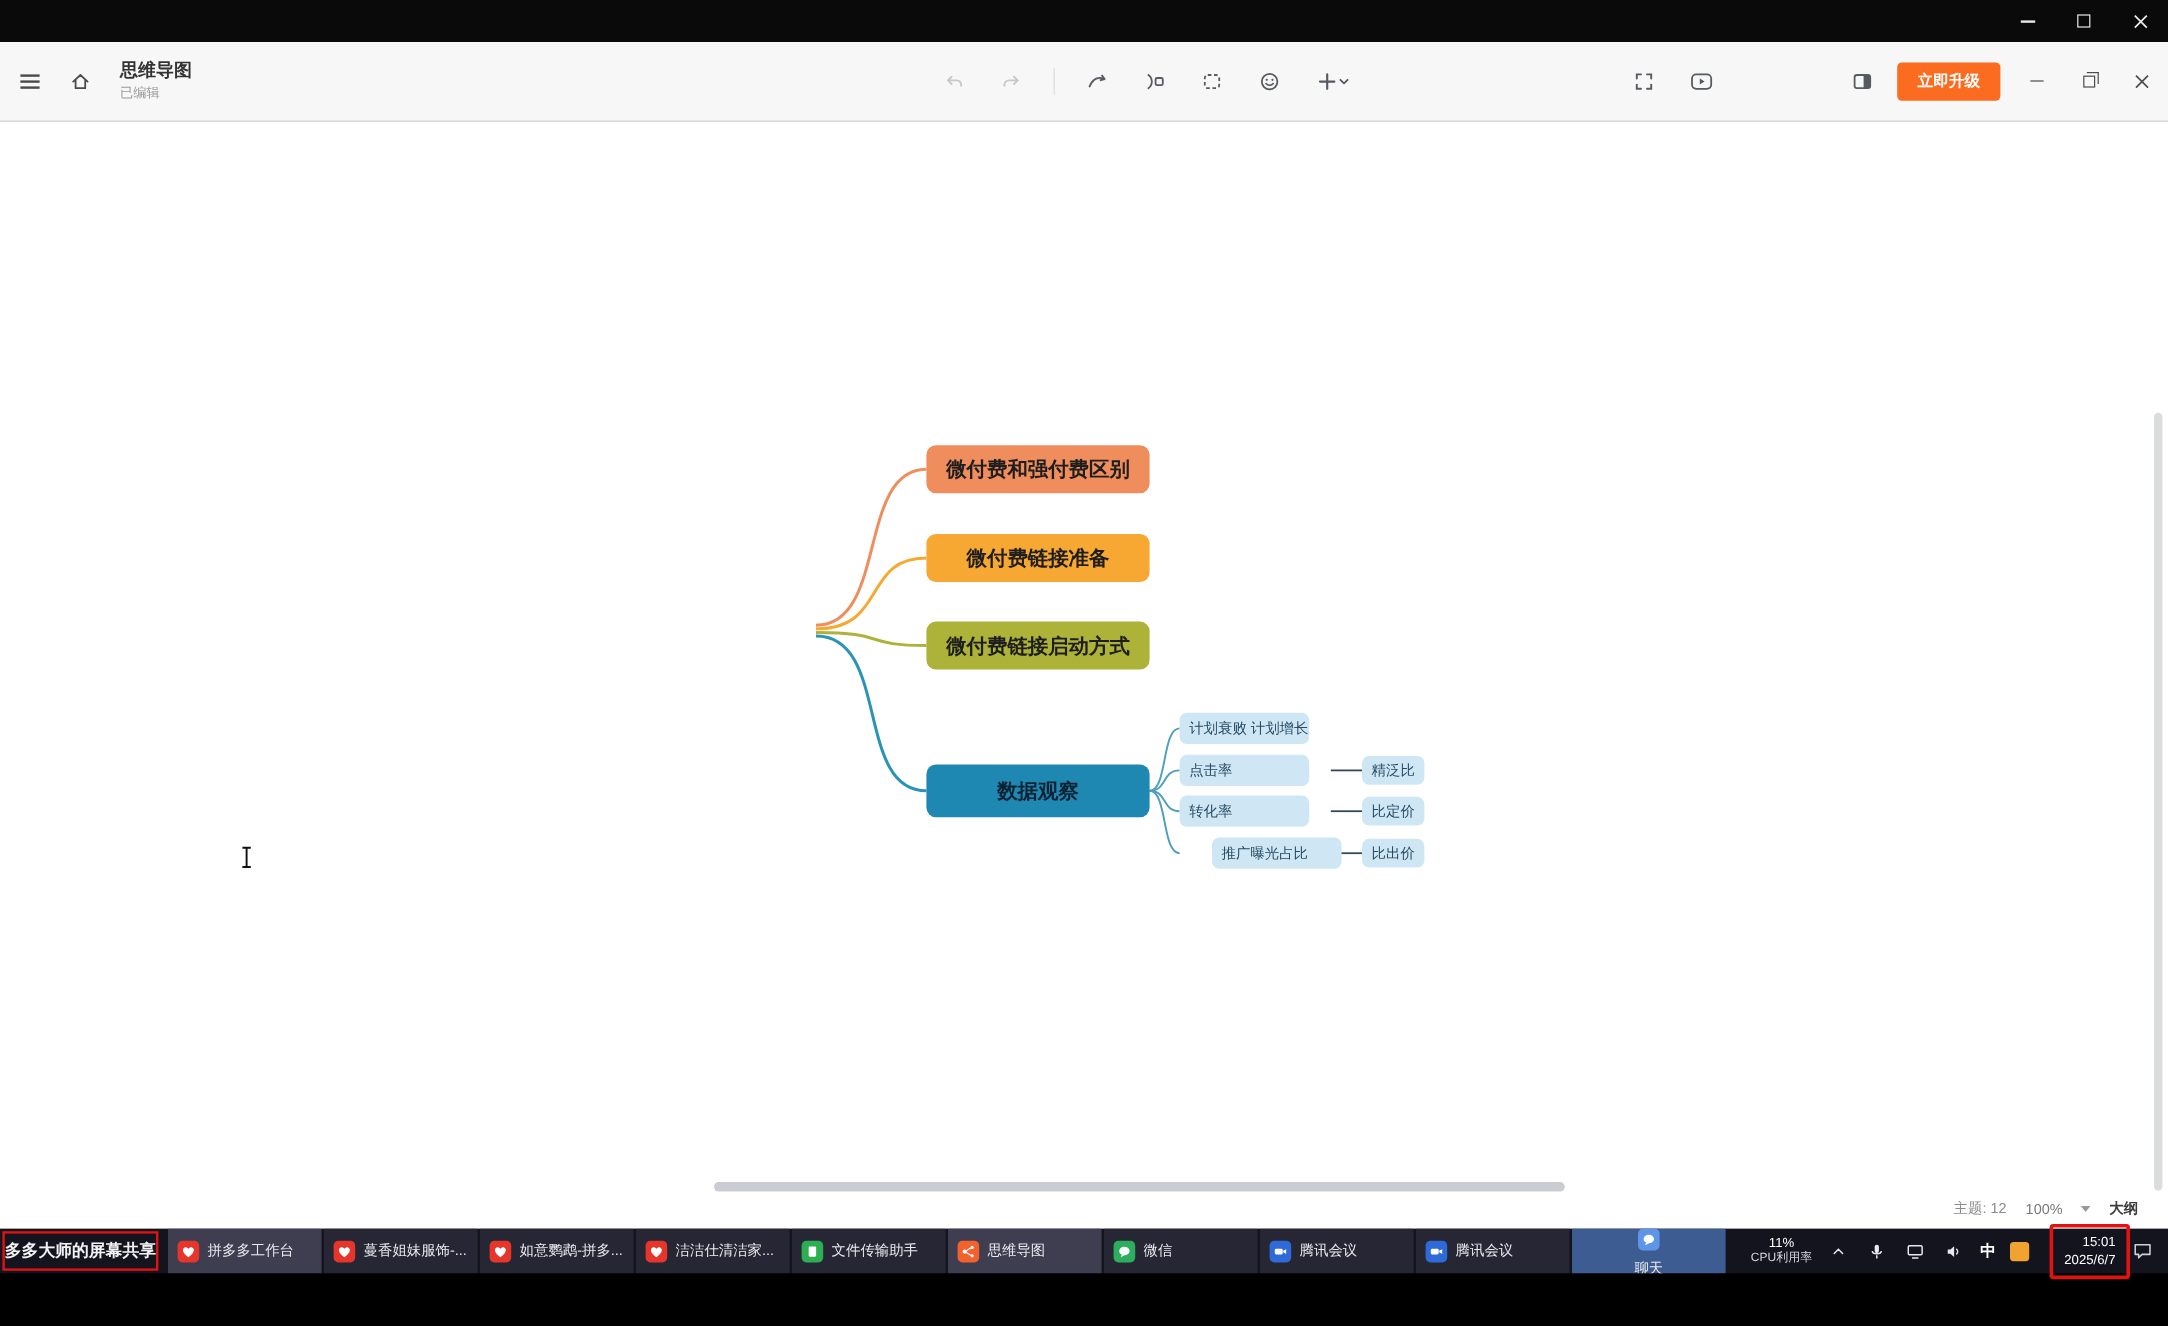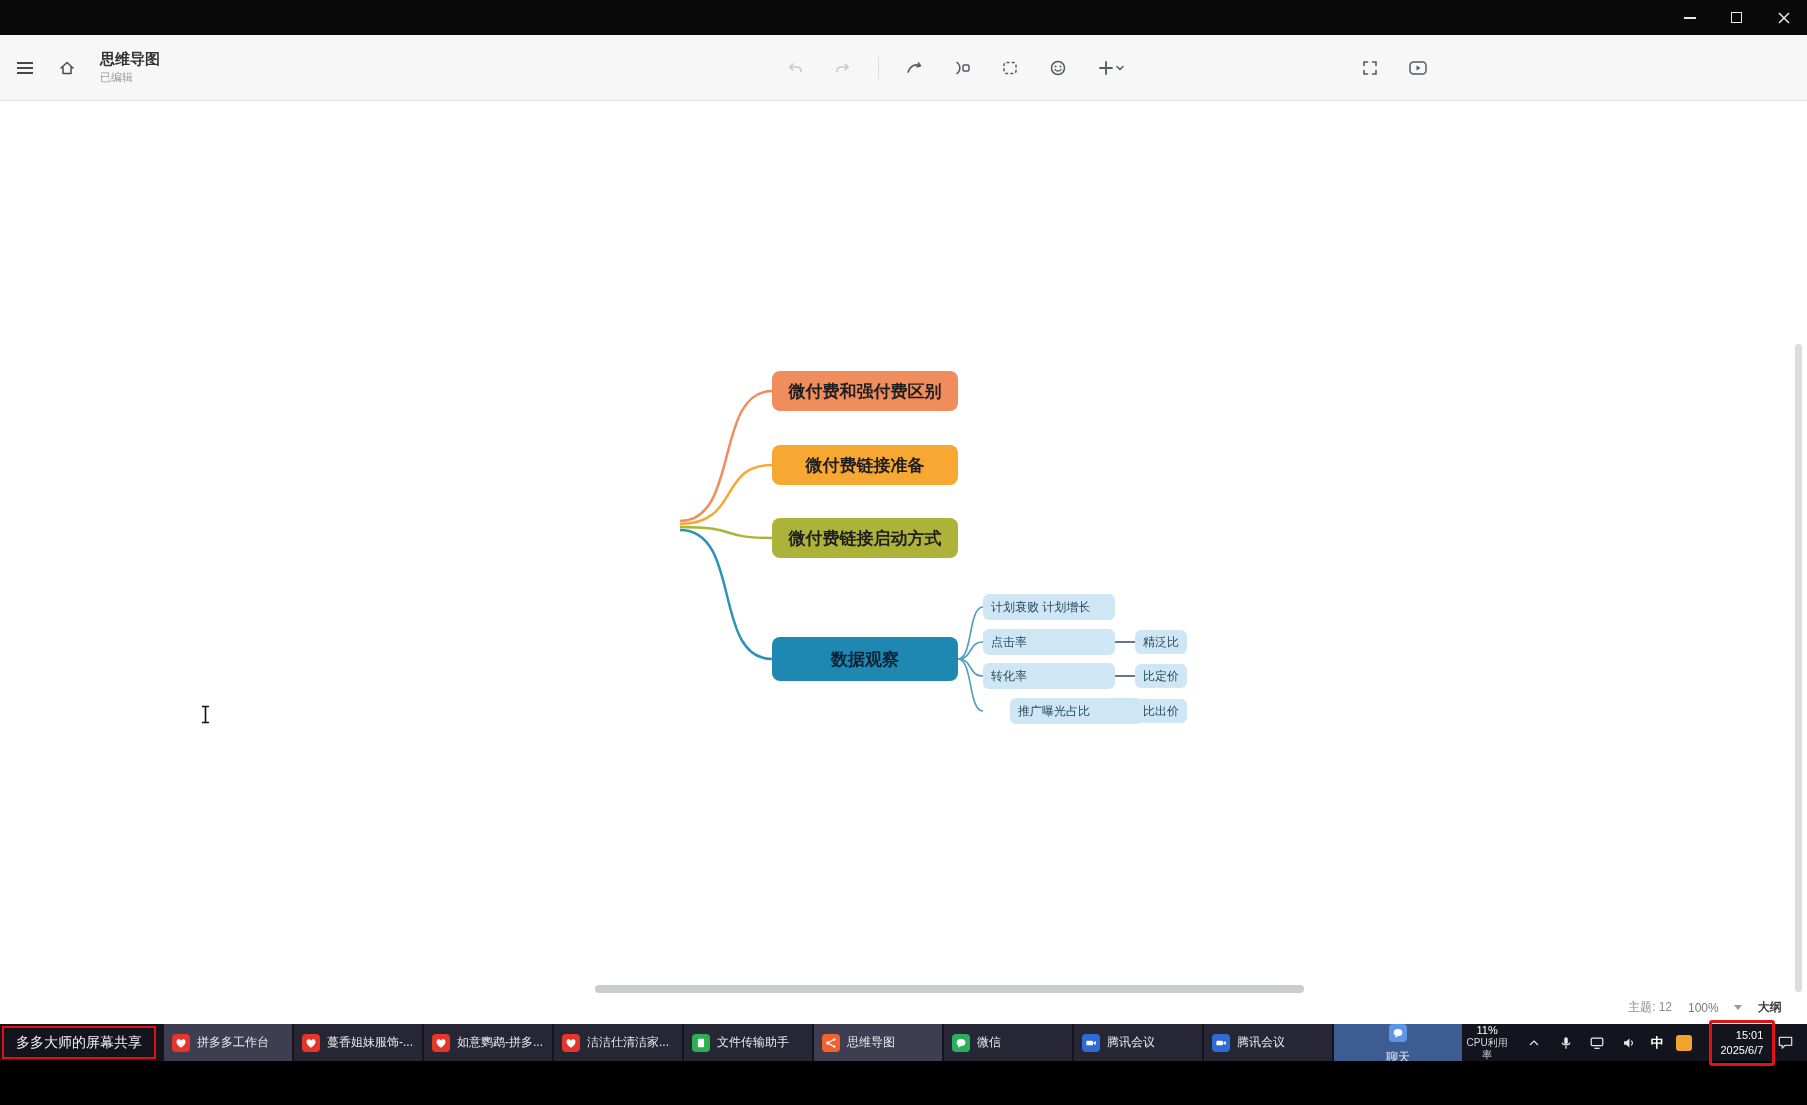--- a/index.html
+++ b/index.html
@@ -42,21 +42,21 @@
   .node { position:absolute; display:flex; align-items:center; justify-content:center; cursor:pointer; }
   .root-node { left:341px; top:353px; width:339px; height:141px; background:#2d3a64; color:#fff;
                font-size:28px; font-weight:700; line-height:1.27; text-align:center; border-radius:10px;
                padding:10px 18px; word-break:break-all; box-shadow:0 1px 3px rgba(0,0,0,.25); }
   .branch { left:772px; width:186px; height:40px; font-size:17px; font-weight:700; color:#1e1e1e;
             border-radius:8px; white-space:nowrap; }
   .b1 { top:270px; background:#f08d5d; }
   .b2 { top:344px; background:#f7a832; }
   .b3 { top:417px; background:#adb238; }
   .b4 { top:536px; height:44px; background:#1e88b2; color:#0d2233; }
-  .child { left:983px; width:132px; height:26px; background:#cfe7f5; color:#274b63; font-size:12px;
+  .child { left:983px; width:108px; height:26px; background:#cfe7f5; color:#274b63; font-size:12px;
            border-radius:6px; justify-content:flex-start; padding:0 8px; white-space:nowrap; }
   .c1 { top:493px; } .c2 { top:528px; } .c3 { top:562px; } .c4 { top:597px;margin-left:27px; }
   .leaf { left:1135px; width:52px; height:24px; background:#cfe7f5; color:#274b63; font-size:12px;
           border-radius:6px; white-space:nowrap; }
   .g1 { top:529px; } .g2 { top:563px; } .g3 { top:598px; }
 
   .ibeam { position:absolute; left:199px; top:604px; }
 
   .hscroll { position:absolute; left:595px; top:884px; width:709px; height:8px; background:#c9cdd1;
              border-radius:4px; cursor:pointer; }
@@ -66,22 +66,22 @@
   .canvas-status { position:absolute; left:1628px; top:898px; display:flex; align-items:center; gap:16px;
                    font-size:12px; color:#8a8a8a; }
   .zoom-ctl { display:flex; align-items:center; gap:15px; color:#777; cursor:pointer; }
   .chev-down { width:0; height:0; border-left:4px solid transparent; border-right:4px solid transparent;
                border-top:5px solid #999; }
   .outline-lbl { color:#3c3c3c; font-weight:700; cursor:pointer; }
 
   
   .taskbar { position:absolute; top:1024px; left:0; width:100%; height:37px; background:#14141f;
              display:flex; align-items:stretch; overflow:visible; }
-  .share-label { display:flex; align-items:center; margin:2px 4px 2px 2px; padding:0 12px;
-                 border:2px solid #e01212; color:#f2f2f4; font-size:14px; font-weight:400; white-space:nowrap;text-align:center; }
+  .share-label { display:flex; align-items:center; margin:2px 4px 2px 2px; padding:0 0;
+                 border:2px solid #e01212; color:#f2f2f4; font-size:14px; font-weight:700; white-space:nowrap;text-align:center; }
   .tb-items { display:flex; align-items:stretch; gap:2px; margin-left:4px; }
   .tb-item { width:128px; display:flex; align-items:center; gap:7px; padding:0 8px; background:#262634;
              color:#e9e9ee; font-size:12px; cursor:pointer; }
   .tb-item.active { background:#3e3e50; }
   .tb-item.chat { background:#3c5c92;flex-direction:column; }
   .tb-item .lbl { white-space:nowrap; overflow:hidden; text-overflow:ellipsis; }
   .app-ico { width:18px; height:18px; border-radius:4px; flex:0 0 auto; display:flex; align-items:center; justify-content:center; }
   .ico-pdd { background:#e6352b; }
   .ico-green { background:#2cae53; }
   .ico-orange { background:#f2622e; }
@@ -191,20 +191,40 @@
           </svg>
       </div>
       <div class="tbtn">
         <svg width="20" height="18" viewBox="0 0 20 18">
             <rect x="2" y="3" width="16" height="12" rx="3.5" fill="none" stroke="#565b61" stroke-width="1.5"></rect>
             <path d="M8.5 6.5 L12.5 9 L8.5 11.5 Z" fill="#565b61"></path>
           </svg>
       </div>
     </div>
 
+    <div class="tb-right2">
+      <div class="tbtn">
+        <svg width="18" height="18" viewBox="0 0 18 18">
+            <rect x="2.5" y="3.5" width="13" height="11" rx="2" fill="none" stroke="#565b61" stroke-width="1.5"></rect>
+            <rect x="10" y="3.5" width="5.5" height="11" rx="1" fill="#565b61"></rect>
+          </svg>
+      </div>
+      <div class="upgrade-btn">立即升级</div>
+      <div class="winbtn">
+          <span class="d-min"></span>
+        </div>
+      <div class="winbtn">
+          <span class="d-restore"></span>
+        </div>
+      <div class="winbtn">
+        <svg width="12" height="12" viewBox="0 0 12 12">
+            <path d="M1 1 L11 11 M11 1 L1 11" stroke="#4c4c4c" stroke-width="1.4"></path>
+          </svg>
+      </div>
+    </div>
   </div>
 
   <div class="canvas">
     <svg class="connectors" width="1807" height="923" viewBox="0 0 1807 923">
       <path d="M680 420 C740 420 714 290 772 290" stroke="#f08d5d" stroke-width="2.5" fill="none"></path>
       <path d="M680 423 C740 423 718 364 772 364" stroke="#f7a832" stroke-width="2.5" fill="none"></path>
       <path d="M680 426 C740 426 718 437 772 437" stroke="#adb238" stroke-width="2.5" fill="none"></path>
       <path d="M680 429 C742 429 712 558 772 558" stroke="#2a93b8" stroke-width="2.5" fill="none"></path>
       <path d="M958 558 C973 558 968 506 983 506" stroke="#4d9fbd" stroke-width="1.6" fill="none"></path>
       <path d="M958 558 C973 558 968 541 983 541" stroke="#4d9fbd" stroke-width="1.6" fill="none"></path>

